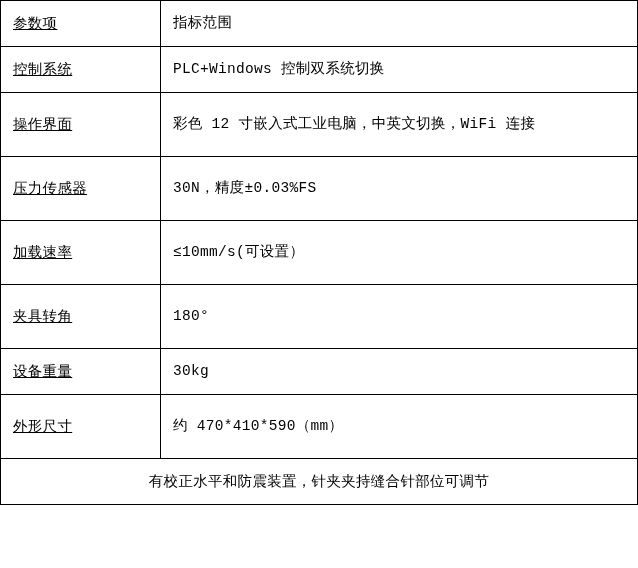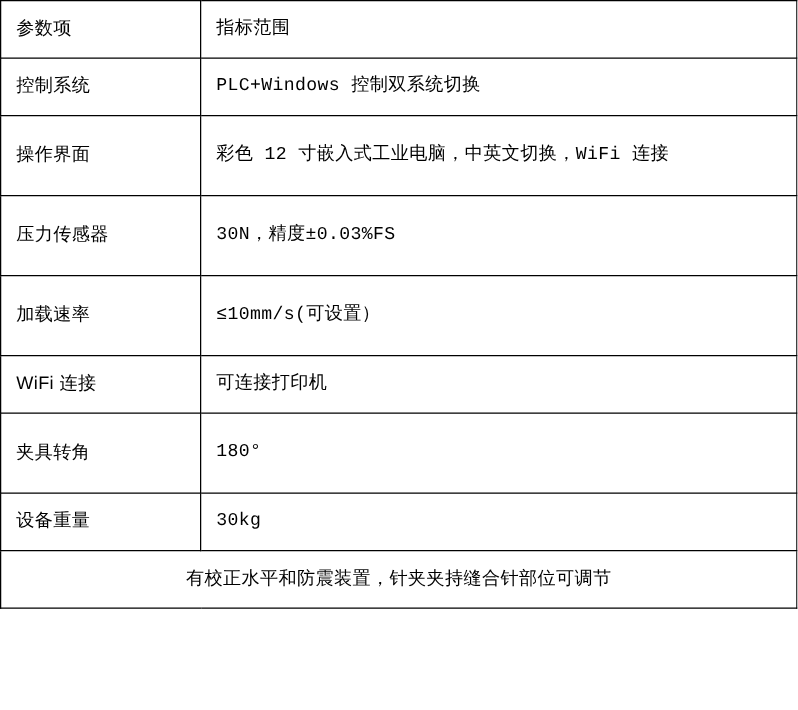--- a/index.html
+++ b/index.html
@@ -26,20 +26,21 @@
     font-size: 14.5px;
     line-height: 1.35;
     vertical-align: middle;
     height: 46px;
     box-sizing: border-box;
     letter-spacing: 0.3px;
     background: #ffffff;
   }
   .col-param {
     width: 160px;
+    text-decoration: underline;
   }
   .col-range {
     width: 477px;
     font-family: Liberation Mono, monospace;
   }
   .row-tall td {
     height: 64px;
   }
   .footer-cell {
     height: 46px;
@@ -64,29 +65,29 @@
       <td class="col-range">彩色 12 寸嵌入式工业电脑，中英文切换，WiFi 连接</td>
     </tr>
     <tr class="row-tall">
       <td class="col-param">压力传感器</td>
       <td class="col-range">30N，精度±0.03%FS</td>
     </tr>
     <tr class="row-tall">
       <td class="col-param">加载速率</td>
       <td class="col-range">≤10mm/s(可设置）</td>
     </tr>
-    <tr>
-      <td class="col-param">WiFi 连接</td>
-      <td class="col-range">可连接打印机</td>
-    </tr>
     <tr class="row-tall">
       <td class="col-param">夹具转角</td>
       <td class="col-range">180°</td>
     </tr>
     <tr>
       <td class="col-param">设备重量</td>
       <td class="col-range">30kg</td>
     </tr>
+    <tr class="row-tall">
+      <td class="col-param">外形尺寸</td>
+      <td class="col-range">约 470*410*590（mm）</td>
+    </tr>
     <tr>
       <td class="footer-cell" colspan="2">有校正水平和防震装置，针夹夹持缝合针部位可调节</td>
     </tr>
   </tbody>
 </table>
 
 </body></html>

